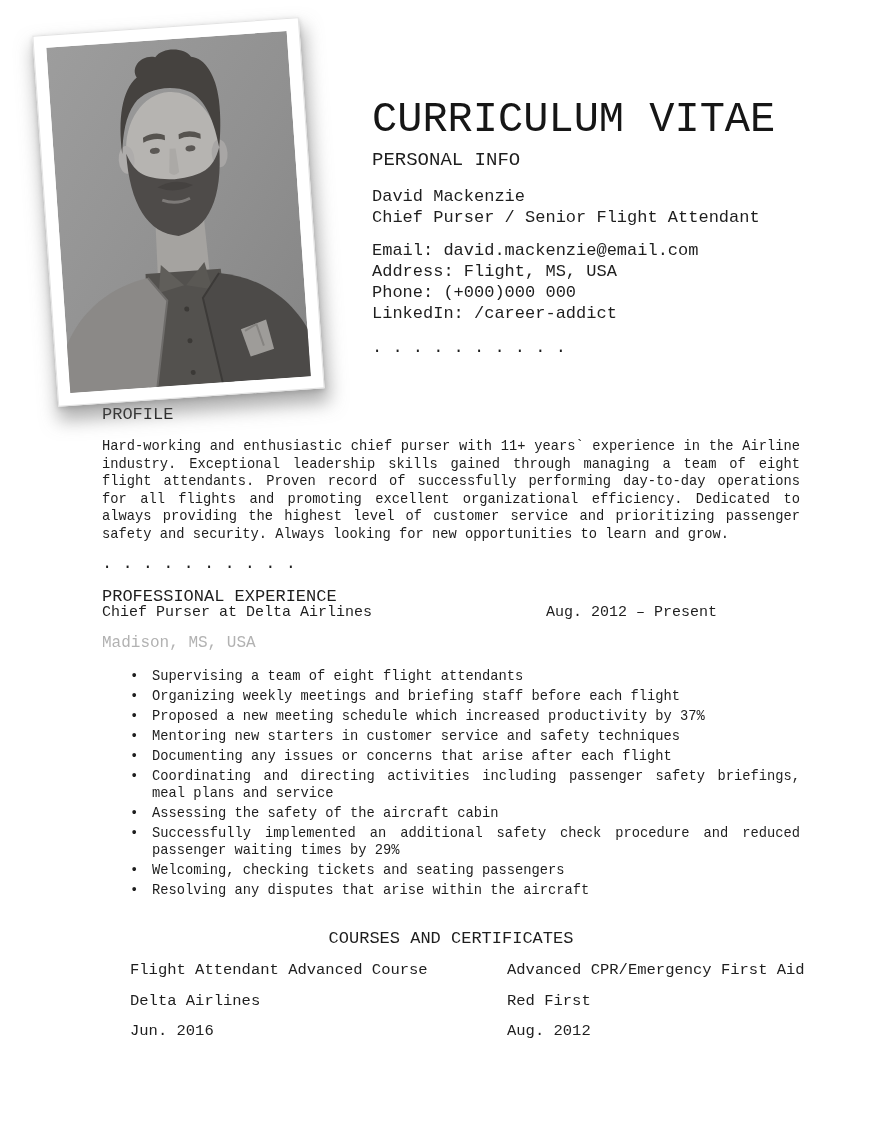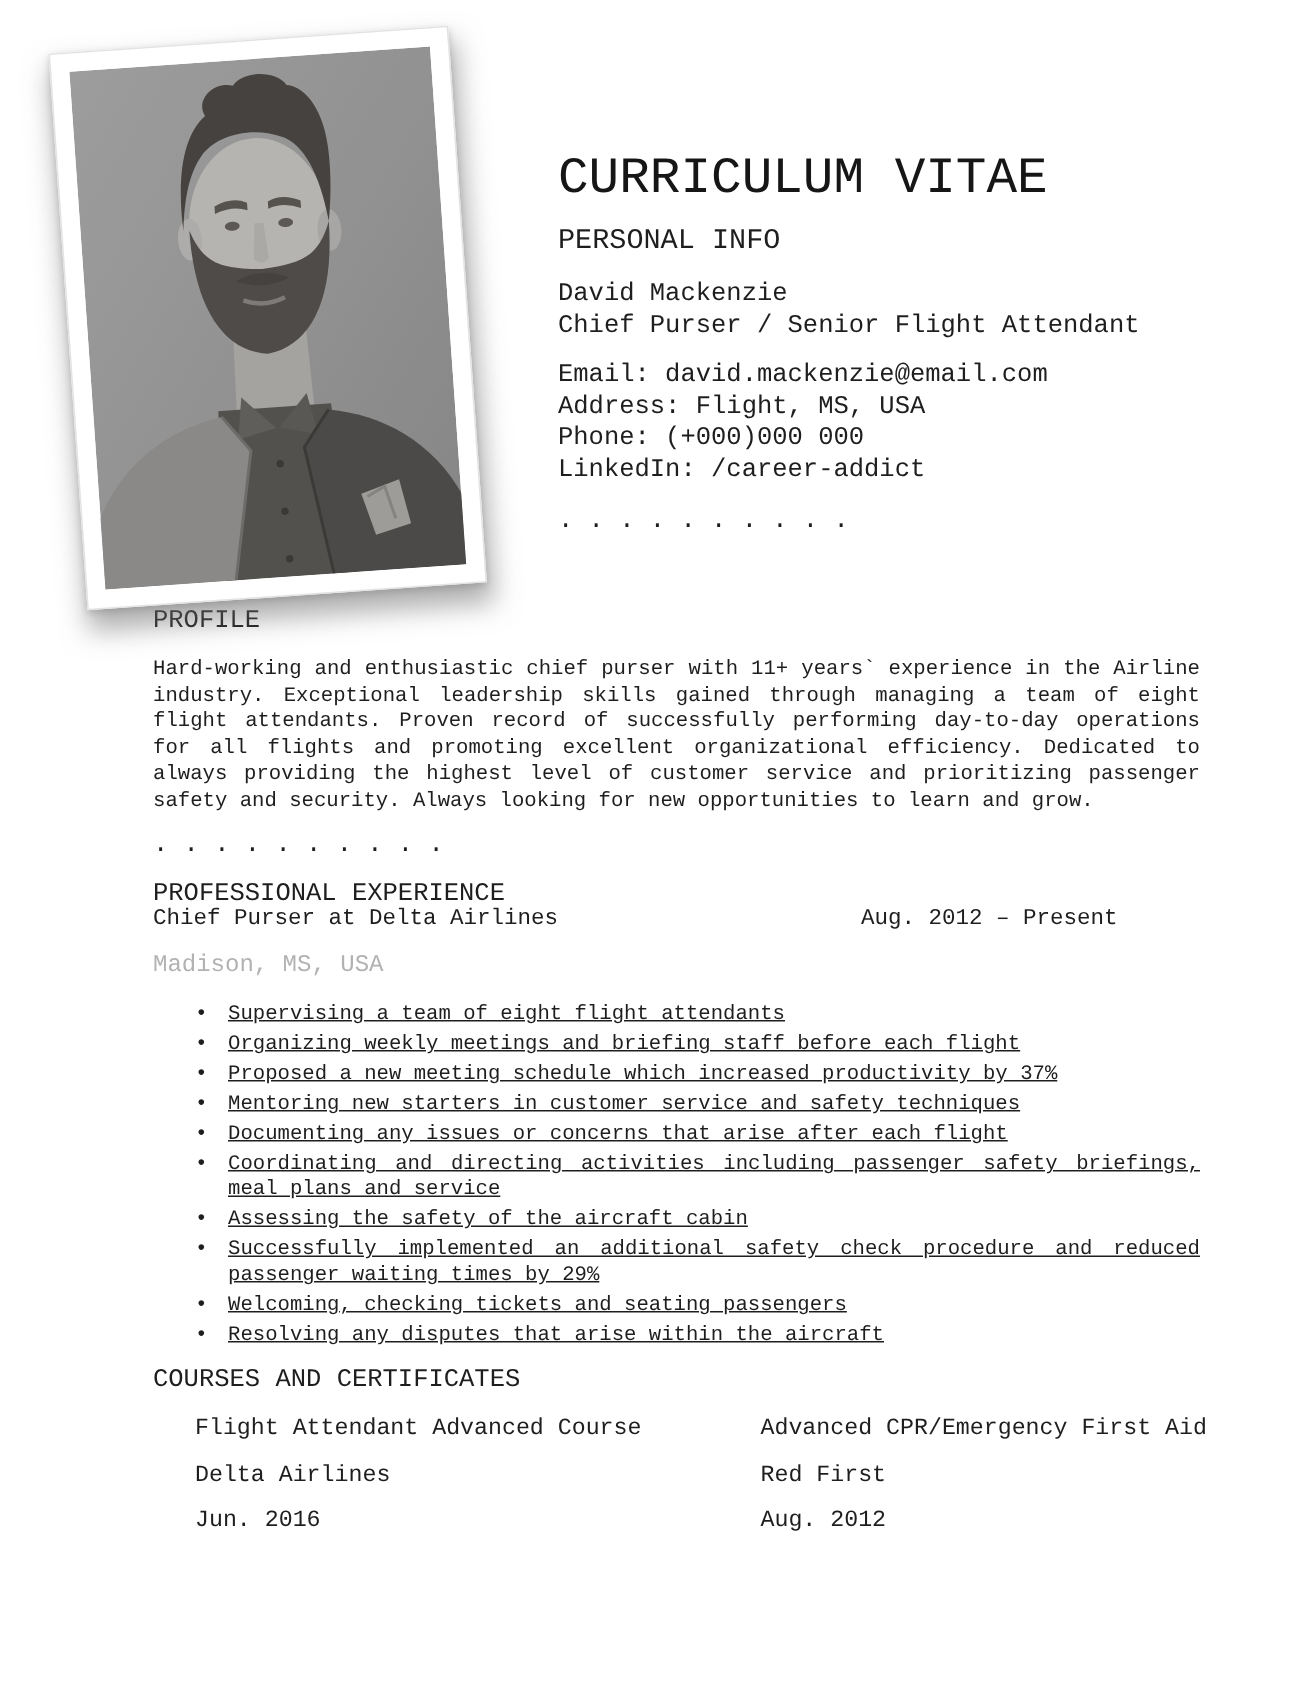--- a/index.html
+++ b/index.html
@@ -21,55 +21,55 @@
     padding: 12px;
     border: 1px solid #e3e3e3;
     transform: rotate(-4deg);
     box-shadow: 2px 12px 18px 2px rgba(110,110,110,0.55), 0 2px 5px rgba(0,0,0,0.18);
     z-index: 3;
   }
   .photo svg { display: block; width: 100%; height: 100%; }
 
   
   .header-right { position: absolute; left: 372px; top: 103px; width: 470px; z-index: 1; }
-  .cv-title { font-size: 34px; line-height: 34px; font-weight: 400; color: #161616; white-space: nowrap; }
+  .cv-title { font-size: 42px; line-height: 34px; font-weight: 400; color: #161616; white-space: nowrap; }
   .pi-heading { font-size: 19px; line-height: 19px; margin-top: 14px; white-space: nowrap; }
   .pi-name { font-size: 17px; line-height: 21px; margin-top: 16px; white-space: nowrap; }
   .pi-job { font-size: 17px; line-height: 21px; white-space: nowrap; }
   .pi-contact { margin-top: 12px; }
   .contact-line { font-size: 17px; line-height: 21px; white-space: nowrap; }
   .dots { font-size: 17px; line-height: 17px; margin-top: 15px; letter-spacing: 0; white-space: nowrap; }
 
   
   .main { position: absolute; left: 102px; top: 406px; width: 698px; z-index: 1; }
   .section-heading { font-size: 17px; line-height: 17px; font-weight: 400; white-space: nowrap; }
   .profile-text {
     margin-top: 15px;
     font-size: 13.75px; line-height: 17.5px;
     text-align: justify;
   }
   .dots-2 { margin-top: 12px; }
   .h-exp { margin-top: 16px; }
   .exp-row { position: relative; font-size: 15px; line-height: 16px; }
-  .exp-date { position: absolute; left: 472px; top: 0; white-space: nowrap; }
+  .exp-date { position: absolute; left: 444px; top: 0; white-space: nowrap; }
   .exp-location { margin-top: 15px; font-size: 16px; line-height: 15px; color: #b2b2b2; white-space: nowrap; }
-  .exp-bullets { margin-top: 17px; list-style: none; text-decoration: underline; }
+  .exp-bullets { margin-top: 17px; list-style: none; }
   .exp-bullets li {
     position: relative;
     padding-left: 50px;
     font-size: 13.75px; line-height: 17px;
     margin-bottom: 3px;
     text-align: justify;
   }
   .exp-bullets li::before {
     content: "\2022";
     position: absolute; left: 28px; top: 0;
     font-size: 14px;
   }
-  .h-courses { margin-top: 13px; }
+  .h-courses { margin-top: 31px; text-align: center; }
   .courses-grid {
     margin-top: 16px;
     display: grid;
     grid-template-columns: 377px 1fr;
     row-gap: 15px;
     font-size: 15.5px; line-height: 15.5px;
   }
   .course-cell { white-space: nowrap; margin-left: 28px; }
 </style>
 </head>

